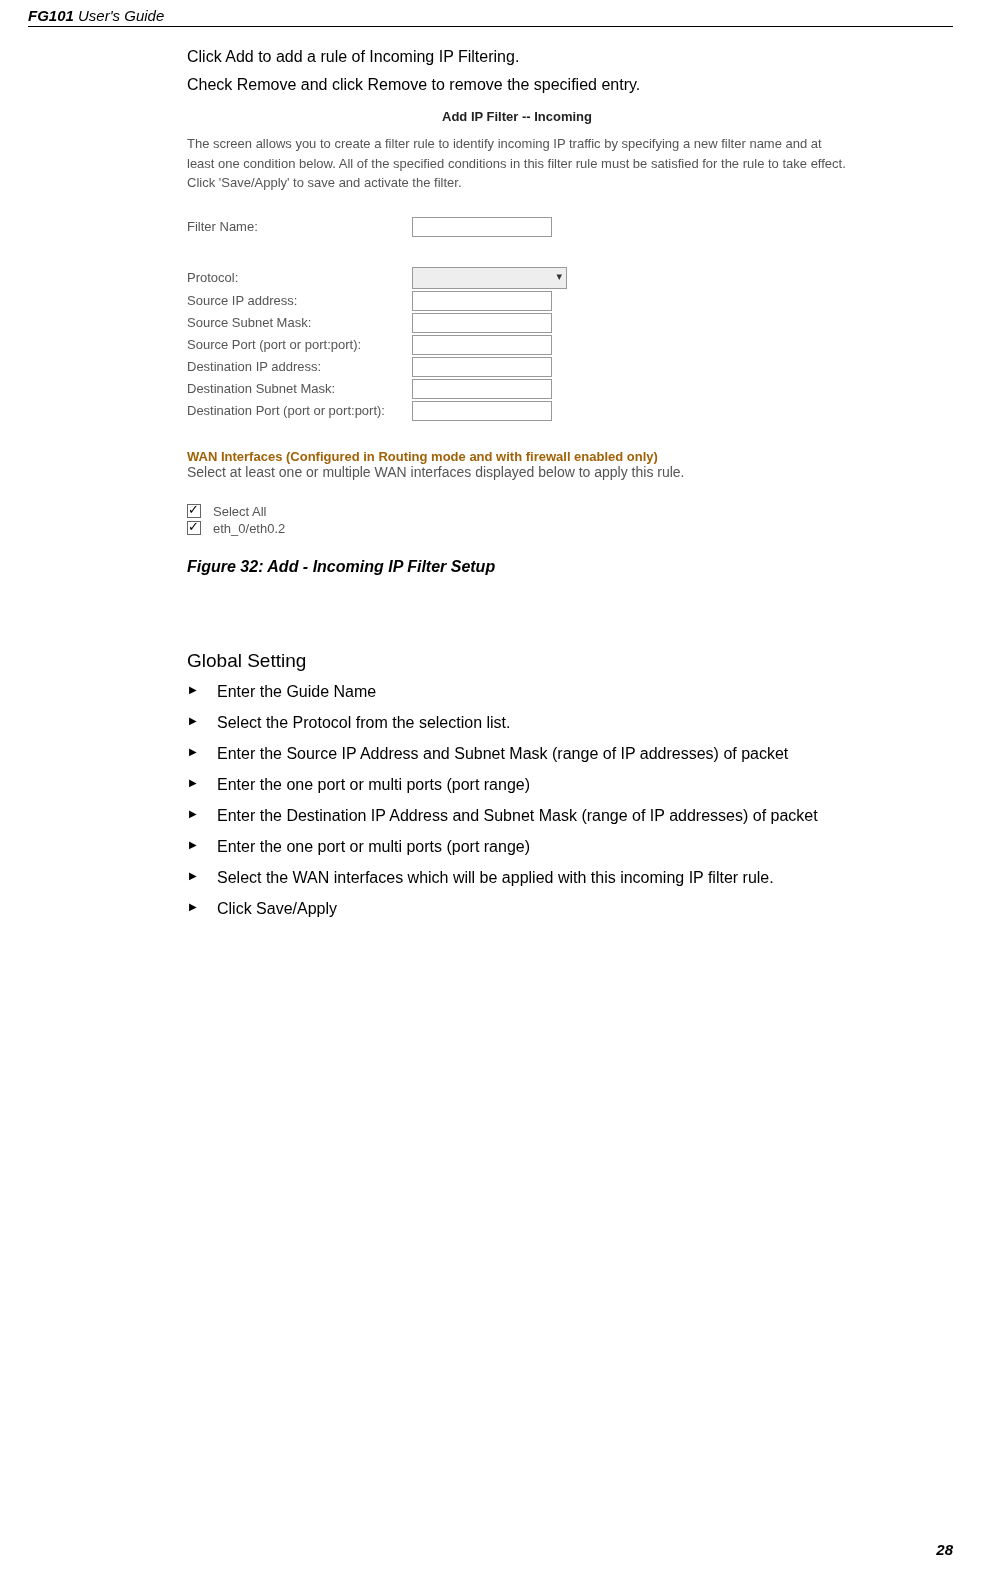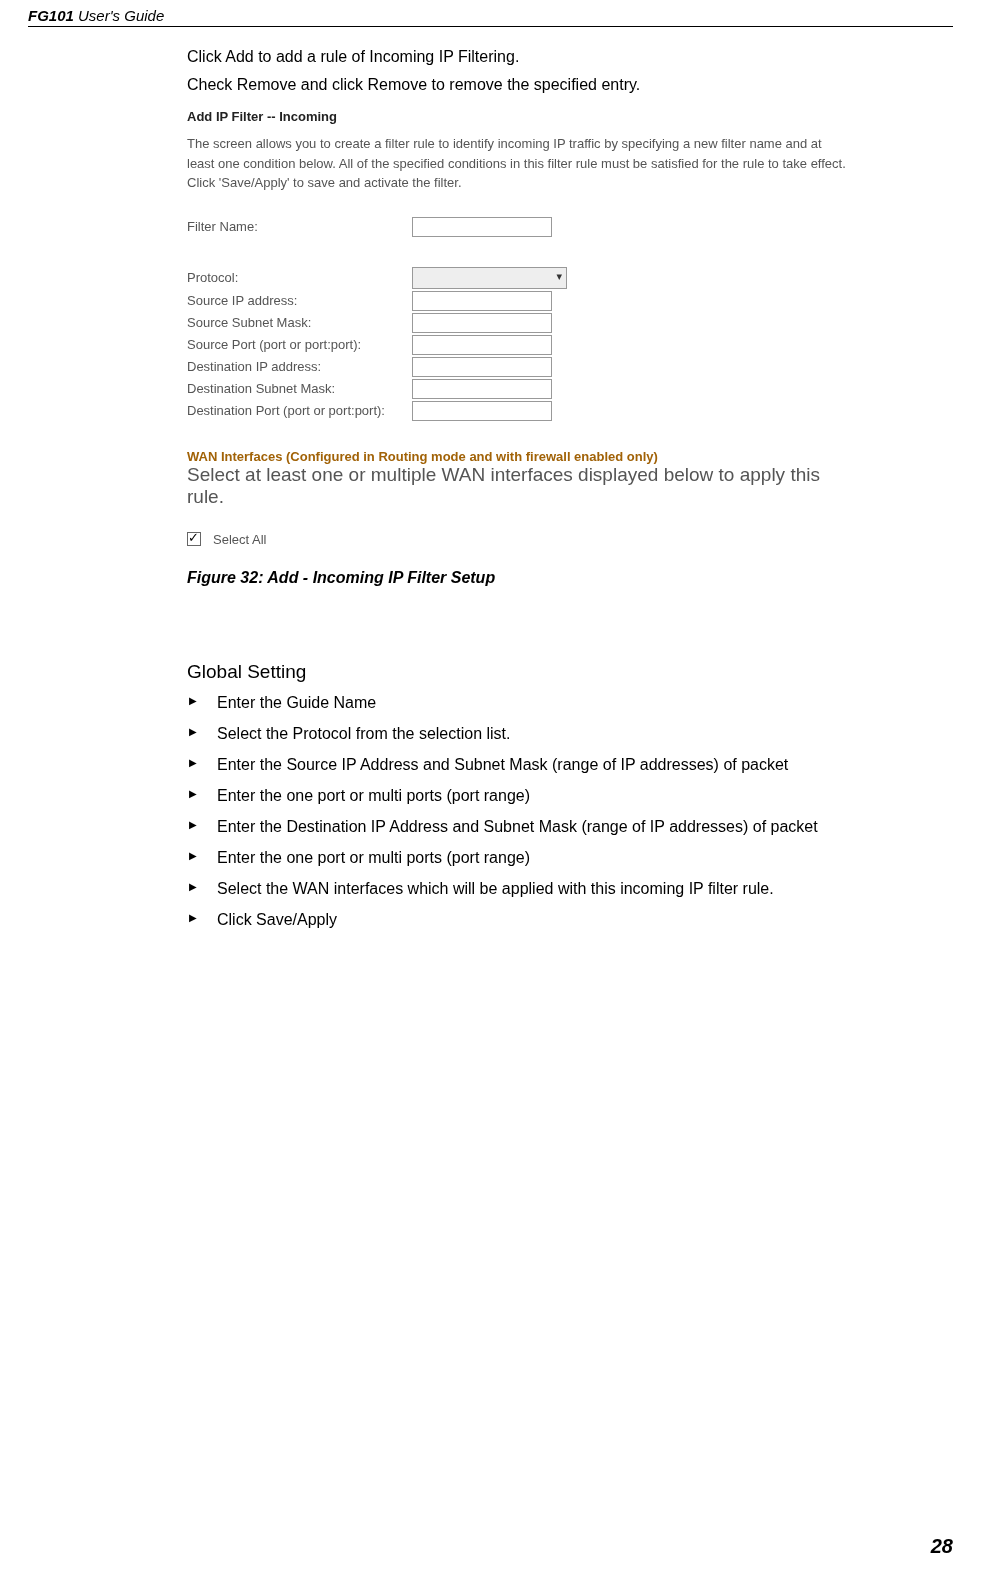--- a/index.html
+++ b/index.html
@@ -43,20 +43,21 @@
     margin-top: 12px;
     width: 660px;
     font-family: Verdana, Geneva, sans-serif;
     font-size: 13px;
     color: #555;
   }
   .router-title {
     font-weight: bold;
     color: #222;
     margin-bottom: 10px;
+    text-align: center;
   }
   .router-desc {
     line-height: 1.5;
     margin-bottom: 24px;
   }
   .form-row {
     display: flex;
     align-items: center;
     margin-bottom: 2px;
   }
@@ -90,21 +91,21 @@
     color: #333;
     font-size: 11px;
   }
   .wan-title {
     margin-top: 28px;
     font-weight: bold;
     color: #a16207;
     font-size: 13px;
   }
   .wan-desc {
-    font-size: 19px;
+    font-size: 14px;
     color: #555;
     margin-bottom: 24px;
   }
   .chk-row {
     display: flex;
     align-items: center;
     font-size: 13px;
     color: #555;
     margin-bottom: 2px;
   }
@@ -153,21 +154,21 @@
     top: 2px;
     font-size: 10px;
     color: #000;
   }
   .page-num {
     position: absolute;
     bottom: 20px;
     right: 28px;
     font-weight: bold;
     font-style: italic;
-    font-size: 20px;
+    font-size: 15px;
   }
 </style>
 </head>
 <body>
 
 <div class="header-title">
   <span class="bold">FG101</span><span class="rest"> User's Guide</span>
 </div>
 <div class="header-line"></div>
 
@@ -217,20 +218,24 @@
       <input class="form-input" style="">
     </div>
 
     <div class="wan-title">WAN Interfaces (Configured in Routing mode and with firewall enabled only)</div>
     <div class="wan-desc">Select at least one or multiple WAN interfaces displayed below to apply this rule.</div>
 
     <div class="chk-row">
       <div class="chk checked"></div>
       <span>Select All</span>
     </div>
+    <div class="chk-row">
+      <div class="chk checked"></div>
+      <span>eth_0/eth0.2</span>
+    </div>
   </div>
 
   <div class="figure-caption">Figure 32: Add - Incoming IP Filter Setup</div>
 
   <div class="section-title">Global Setting</div>
 
   <ul class="bullets">
     <li>
       <span>Enter the </span><span class="italic">Guide Name</span>
     </li>

